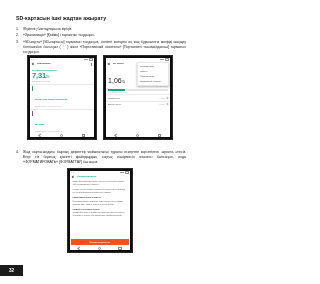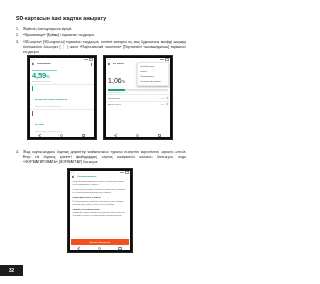--- a/index.html
+++ b/index.html
@@ -450,21 +450,21 @@
           <span class="app-bar-title">Хранилище</span>
           <span class="kebab">
               <i></i>
               <i></i>
               <i></i>
             </span>
         </div>
 
         <div class="sec-label">Внутренний накопитель</div>
         <div class="big-value">
-          <span>4,59</span><span class="big-unit">ГБ</span>
+          <span>7,31</span><span class="big-unit">ГБ</span>
         </div>
         <div class="sub-line">Использовано из 16 ГБ</div>
 
         <div class="divider"></div>
         <div class="list-row">
           <span class="row-chip" style="background:#12a37d"></span>
           <span class="row-body">
             <span class="row-title">Внутренний общий накопитель</span>
             <div class="row-sub">Использовано 7,31 ГБ из 16,00 ГБ</div>
           </span>

